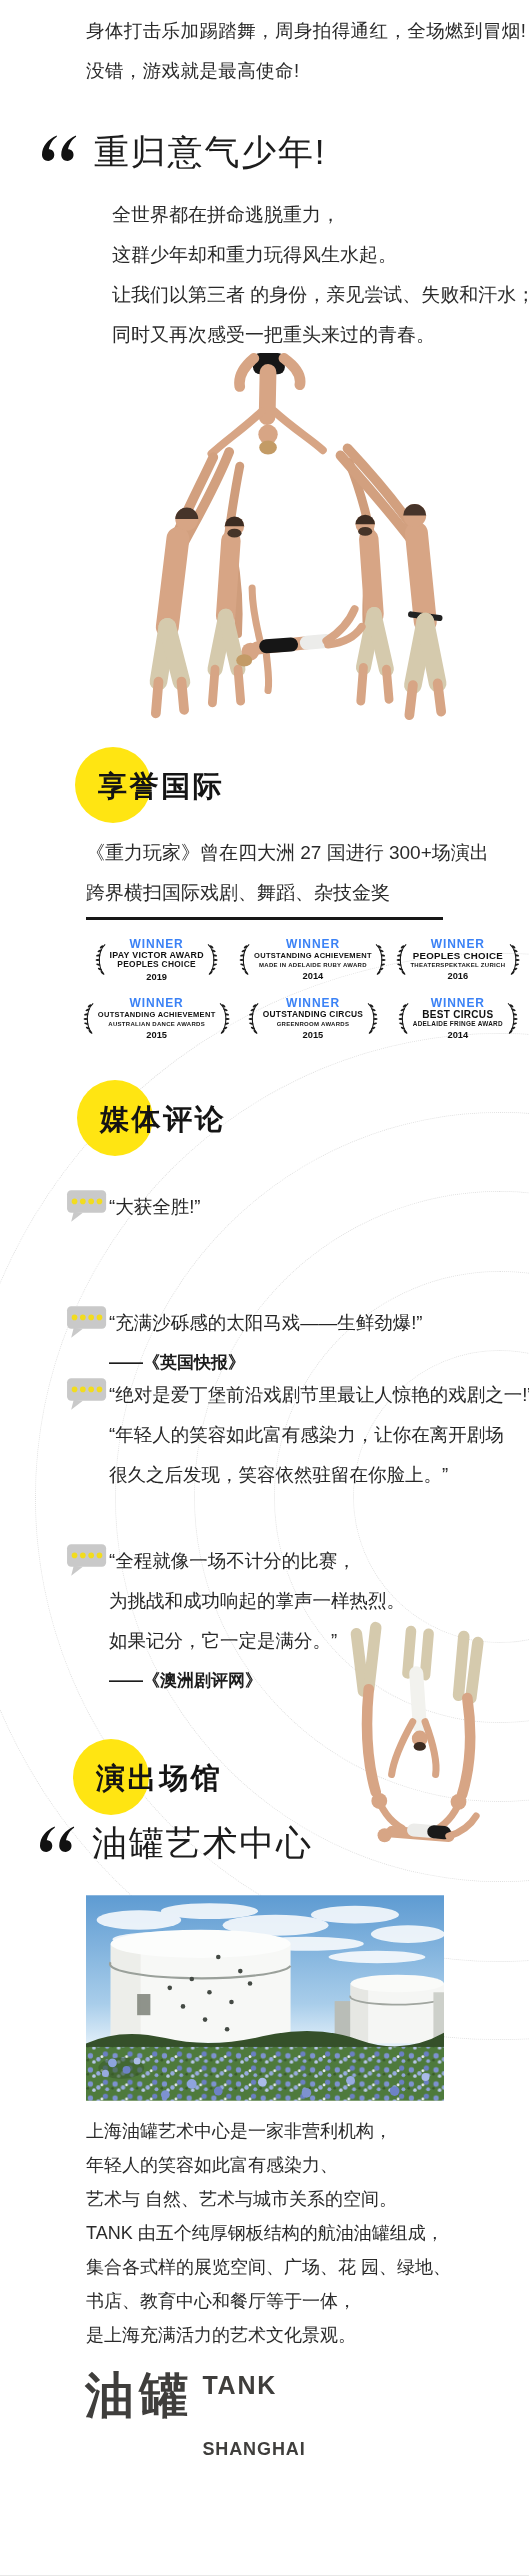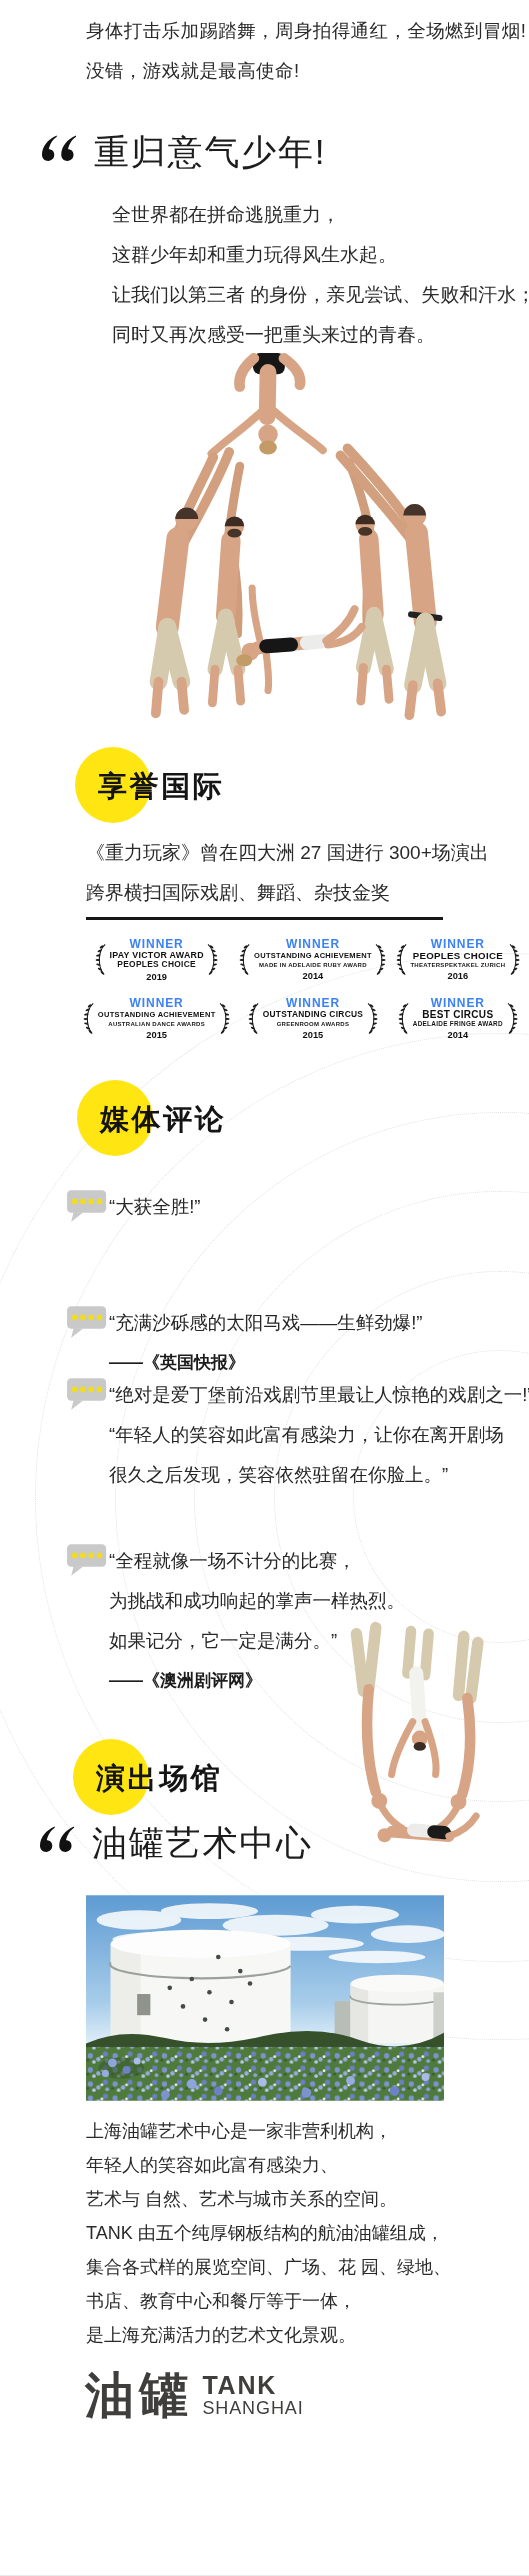--- a/index.html
+++ b/index.html
@@ -60,21 +60,21 @@
   .qtext p{font-size:18.5px;line-height:40px;color:#262626;white-space:nowrap;}
   .qtext p.src{font-weight:700;font-size:17px;color:#1c1c1c;}
   .q1{top:1187px;} .q2{top:1303px;} .q3{top:1375px;} .q4{top:1541px;}
   
   .photo{z-index:1;}
   
   .logo{top:2369px;left:85px;display:flex;align-items:flex-start;color:#3f3e3c;z-index:2;}
   .logo-cn{font-size:49px;font-weight:900;letter-spacing:5.3px;line-height:53px;}
   .logo-en{display:flex;flex-direction:column;margin-left:8.8px;margin-top:3.5px;}
   .logo-en-1{font-size:25px;font-weight:900;letter-spacing:1.8px;line-height:25px;}
-  .logo-en-2{font-size:18px;font-weight:400;letter-spacing:0.9px;line-height:21px;}
+  .logo-en-2{font-size:18px;font-weight:700;letter-spacing:0.9px;line-height:21px;margin-top:41px;}
   .hiddendefs{position:absolute;width:0;height:0;overflow:hidden;}
 </style>
 </head>
 <body>
 
 <svg class="hiddendefs" aria-hidden="true">
   <defs>
     <symbol id="laurel" viewBox="0 0 26 64">
       <path d="M22 2 C7 16 7 46 20 62" fill="none" stroke="#1a1a1a" stroke-width="2.2"></path>
       <g fill="#1a1a1a">

